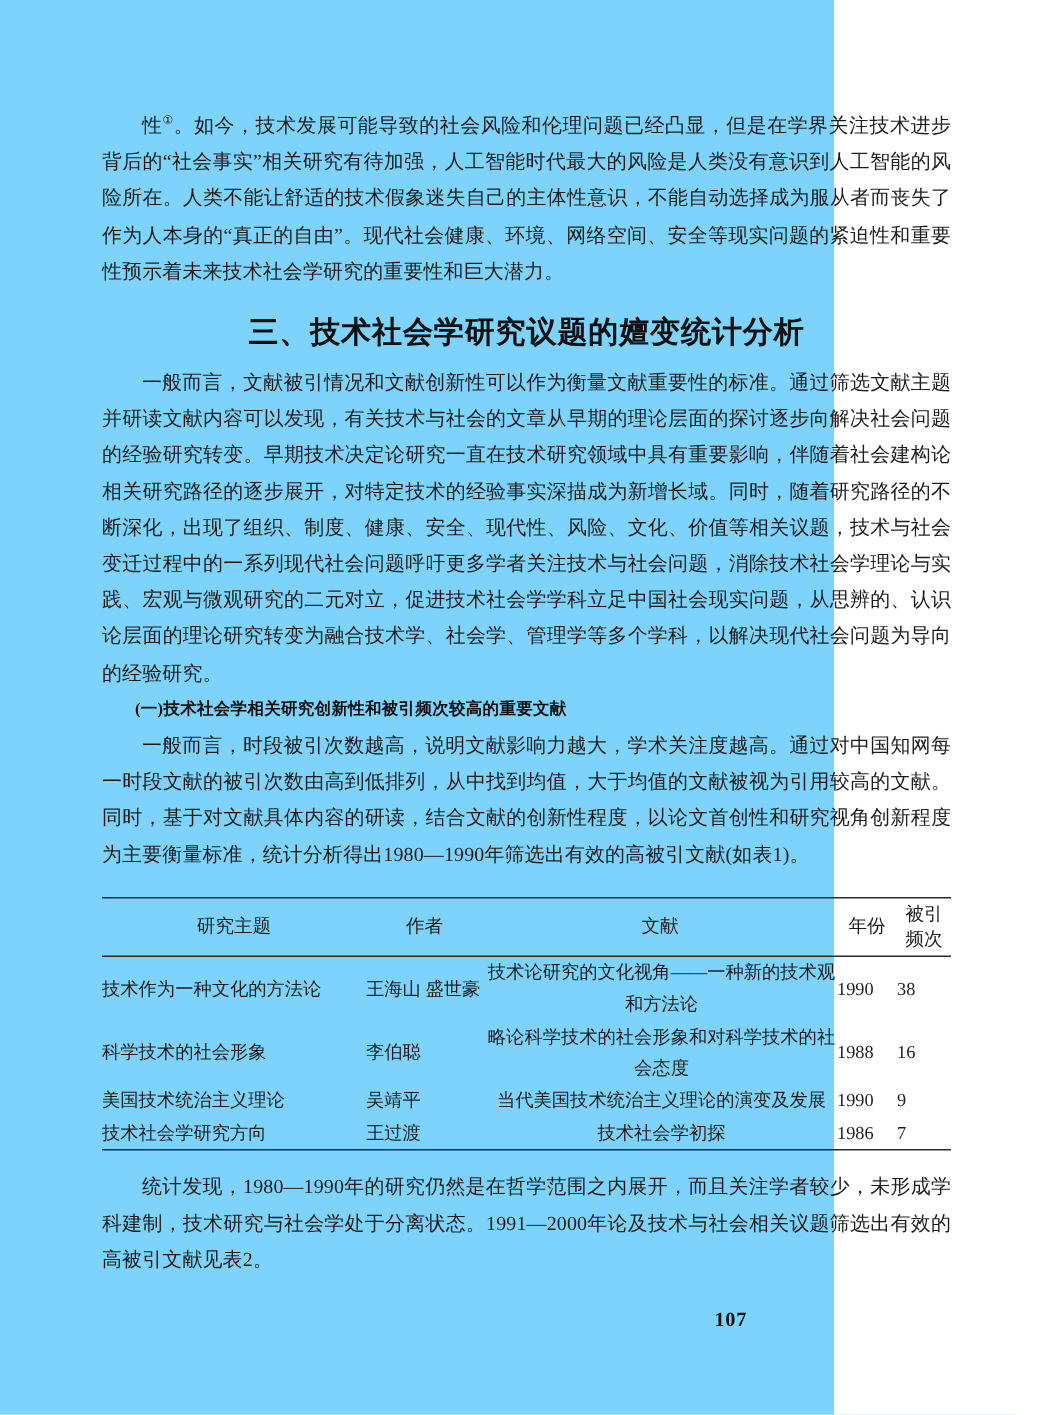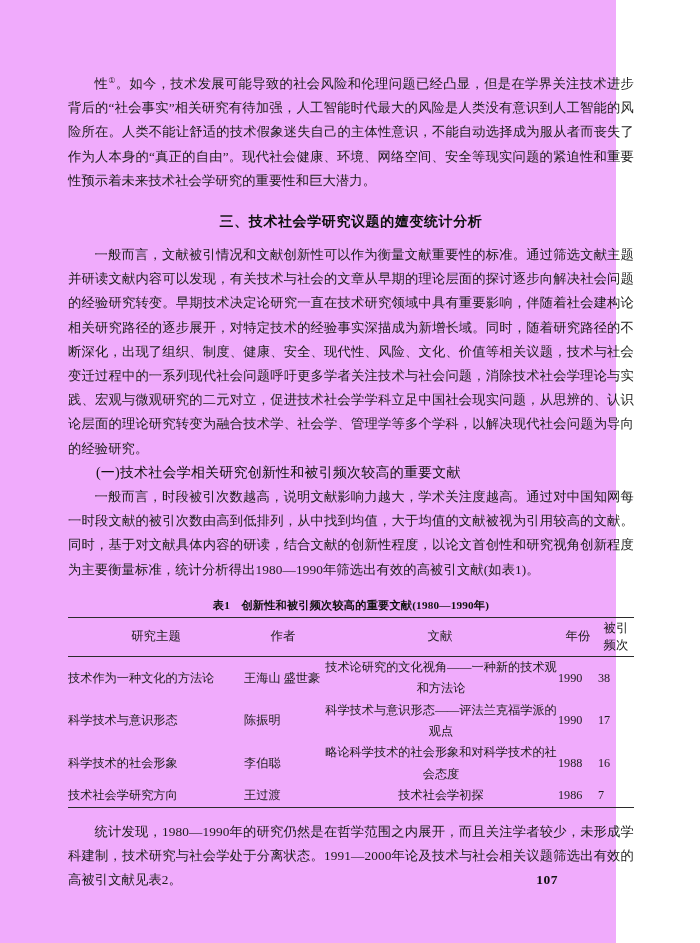--- a/index.html
+++ b/index.html
@@ -11,23 +11,23 @@
     width: 700px;
     height: 943px;
     position: relative;
     font-family: "Liberation Serif", "DejaVu Serif", serif;
     color: #1a1a1a;
     overflow: hidden;
   }
   .page {
     position: absolute;
     left: 0; top: 0;
-    width: 616px;
+    width: 556px;
     height: 943px;
-    background: #f0abfc;
+    background: #7dd3fc;
   }
   .content {
     position: absolute;
     left: 68px;
     top: 72px;
     width: 566px;
   }
 
   
   p.body-para {
@@ -43,32 +43,32 @@
 
   sup.footnote-marker {
     font-size: 8px;
     vertical-align: super;
     line-height: 0;
   }
 
   
   h2.section-heading {
     margin: 17px 0 9px 0;
-    font-size: 14px;
+    font-size: 20px;
     line-height: 24px;
     font-weight: bold;
     text-align: center;
     letter-spacing: 0.6px;
     color: #111;
   }
   h3.subsection-heading {
     margin: 0;
-    font-size: 14px;
+    font-size: 11px;
     line-height: 24.2px;
-    font-weight: normal;
+    font-weight: bold;
     text-indent: 2em;
     letter-spacing: 0.2px;
     color: #111;
   }
 
   
   .table-block {
     margin-top: 16px;
   }
   .table-caption {
@@ -160,21 +160,20 @@
 
     <h2 class="section-heading">三、技术社会学研究议题的嬗变统计分析</h2>
 
     <p class="body-para">一般而言，文献被引情况和文献创新性可以作为衡量文献重要性的标准。通过筛选文献主题并研读文献内容可以发现，有关技术与社会的文章从早期的理论层面的探讨逐步向解决社会问题的经验研究转变。早期技术决定论研究一直在技术研究领域中具有重要影响，伴随着社会建构论相关研究路径的逐步展开，对特定技术的经验事实深描成为新增长域。同时，随着研究路径的不断深化，出现了组织、制度、健康、安全、现代性、风险、文化、价值等相关议题，技术与社会变迁过程中的一系列现代社会问题呼吁更多学者关注技术与社会问题，消除技术社会学理论与实践、宏观与微观研究的二元对立，促进技术社会学学科立足中国社会现实问题，从思辨的、认识论层面的理论研究转变为融合技术学、社会学、管理学等多个学科，以解决现代社会问题为导向的经验研究。</p>
 
     <h3 class="subsection-heading">(一)技术社会学相关研究创新性和被引频次较高的重要文献</h3>
 
     <p class="body-para">一般而言，时段被引次数越高，说明文献影响力越大，学术关注度越高。通过对中国知网每一时段文献的被引次数由高到低排列，从中找到均值，大于均值的文献被视为引用较高的文献。同时，基于对文献具体内容的研读，结合文献的创新性程度，以论文首创性和研究视角创新程度为主要衡量标准，统计分析得出1980—1990年筛选出有效的高被引文献(如表1)。</p>
 
     <div class="table-block">
-      <div class="table-caption">表1　创新性和被引频次较高的重要文献(1980—1990年)</div>
       <table class="data-table t1">
         <colgroup>
           <col class="c-topic">
             <col class="c-author">
             <col class="c-lit">
             <col class="c-year">
             <col class="c-cites">
         </colgroup>
         <thead>
           <tr>
@@ -190,34 +189,34 @@
         </thead>
         <tbody>
           <tr>
             <td class="cell-topic">技术作为一种文化的方法论</td>
             <td class="cell-author">王海山 盛世豪</td>
             <td class="cell-lit">技术论研究的文化视角——一种新的技术观和方法论</td>
             <td class="cell-year">1990</td>
             <td class="cell-cites">38</td>
           </tr>
           <tr>
-            <td class="cell-topic">科学技术与意识形态</td>
-            <td class="cell-author">陈振明</td>
-            <td class="cell-lit">科学技术与意识形态——评法兰克福学派的观点</td>
-            <td class="cell-year">1990</td>
-            <td class="cell-cites">17</td>
-          </tr>
-          <tr>
             <td class="cell-topic">科学技术的社会形象</td>
             <td class="cell-author">李伯聪</td>
             <td class="cell-lit">略论科学技术的社会形象和对科学技术的社会态度</td>
             <td class="cell-year">1988</td>
             <td class="cell-cites">16</td>
           </tr>
           <tr>
+            <td class="cell-topic">美国技术统治主义理论</td>
+            <td class="cell-author">吴靖平</td>
+            <td class="cell-lit">当代美国技术统治主义理论的演变及发展</td>
+            <td class="cell-year">1990</td>
+            <td class="cell-cites">9</td>
+          </tr>
+          <tr>
             <td class="cell-topic">技术社会学研究方向</td>
             <td class="cell-author">王过渡</td>
             <td class="cell-lit">技术社会学初探</td>
             <td class="cell-year">1986</td>
             <td class="cell-cites">7</td>
           </tr>
         </tbody>
       </table>
     </div>
 

